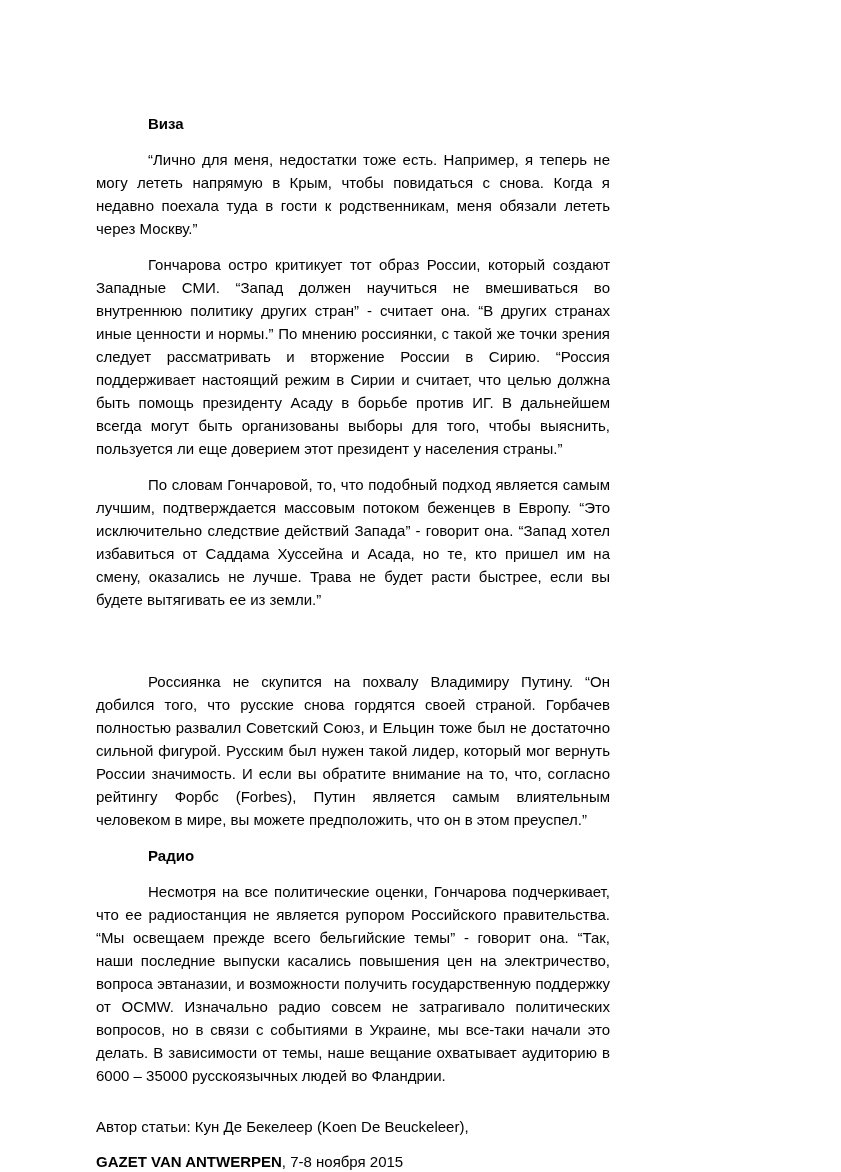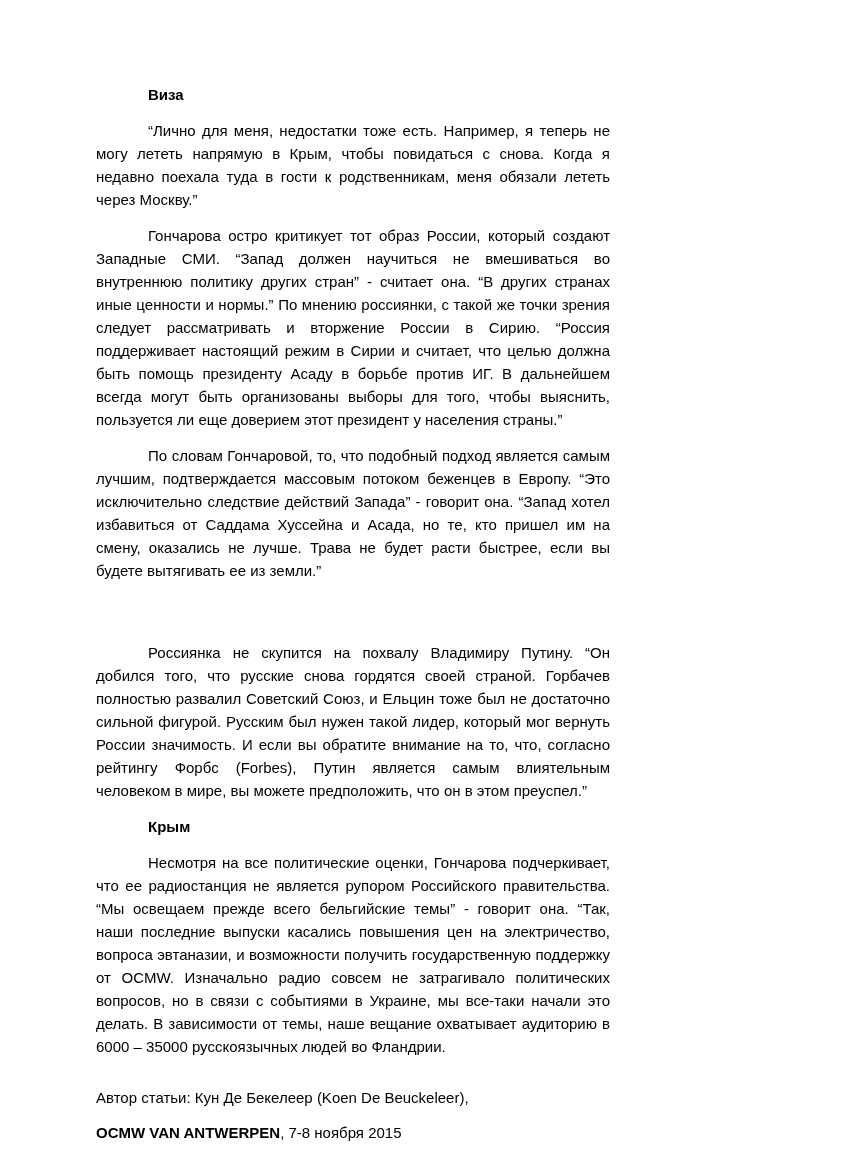--- a/index.html
+++ b/index.html
@@ -12,21 +12,21 @@
     width: 841px;
     height: 1172px;
     overflow: hidden;
     font-family: "Liberation Sans", "DejaVu Sans", sans-serif;
     color: #000000;
   }
   .page {
     box-sizing: border-box;
     width: 706px;
     height: 1172px;
-    padding: 83px 96px 40px 96px;
+    padding: 112px 96px 40px 96px;
     background: #ffffff;
   }
   .heading {
     font-size: 15px;
     font-weight: 700;
     line-height: 23px;
     margin: 0 0 13px 0;
     text-indent: 52px;
   }
   .para {
@@ -60,22 +60,22 @@
   <section>
     <p class="heading">Виза</p>
     <p class="para">“Лично для меня, недостатки тоже есть. Например, я теперь не могу лететь напрямую в Крым, чтобы повидаться с снова. Когда я недавно поехала туда в гости к родственникам, меня обязали лететь через Москву.”</p>
     <p class="para">Гончарова остро критикует тот образ России, который создают Западные СМИ. “Запад должен научиться не вмешиваться во внутреннюю политику других стран” - считает она. “В других странах иные ценности и нормы.” По мнению россиянки, с такой же точки зрения следует рассматривать и вторжение России в Сирию. “Россия поддерживает настоящий режим в Сирии и считает, что целью должна быть помощь президенту Асаду в борьбе против ИГ. В дальнейшем всегда могут быть организованы выборы для того, чтобы выяснить, пользуется ли еще доверием этот президент у населения страны.”</p>
     <p class="para">По словам Гончаровой, то, что подобный подход является самым лучшим, подтверждается массовым потоком беженцев в Европу. “Это исключительно следствие действий Запада” - говорит она. “Запад хотел избавиться от Саддама Хуссейна и Асада, но те, кто пришел им на смену, оказались не лучше. Трава не будет расти быстрее, если вы будете вытягивать ее из земли.”</p>
     <div class="gap"></div>
     <p class="para">Россиянка не скупится на похвалу Владимиру Путину. “Он добился того, что русские снова гордятся своей страной. Горбачев полностью развалил Советский Союз, и Ельцин тоже был не достаточно сильной фигурой. Русским был нужен такой лидер, который мог вернуть России значимость. И если вы обратите внимание на то, что, согласно рейтингу Форбс (Forbes), Путин является самым влиятельным человеком в мире, вы можете предположить, что он в этом преуспел.”</p>
   </section>
 
   <section>
-    <p class="heading">Крым</p>
+    <p class="heading">Радио</p>
     <p class="para">Несмотря на все политические оценки, Гончарова подчеркивает, что ее радиостанция не является рупором Российского правительства. “Мы освещаем прежде всего бельгийские темы” - говорит она. “Так, наши последние выпуски касались повышения цен на электричество, вопроса эвтаназии, и возможности получить государственную поддержку от OCMW. Изначально радио совсем не затрагивало политических вопросов, но в связи с событиями в Украине, мы все-таки начали это делать. В зависимости от темы, наше вещание охватывает аудиторию в 6000 – 35000 русскоязычных людей во Фландрии.</p>
   </section>
 
   <div class="footer">
     <p class="footer-line">Автор статьи: Кун Де Бекелеер (Koen De Beuckeleer),</p>
-    <p class="footer-line"><span class="pub-name">OCMW VAN ANTWERPEN</span><span>, 7-8 ноября 2015</span></p>
+    <p class="footer-line"><span class="pub-name">GAZET VAN ANTWERPEN</span><span>, 7-8 ноября 2015</span></p>
   </div>
 
 </div>
 
 </body></html>

